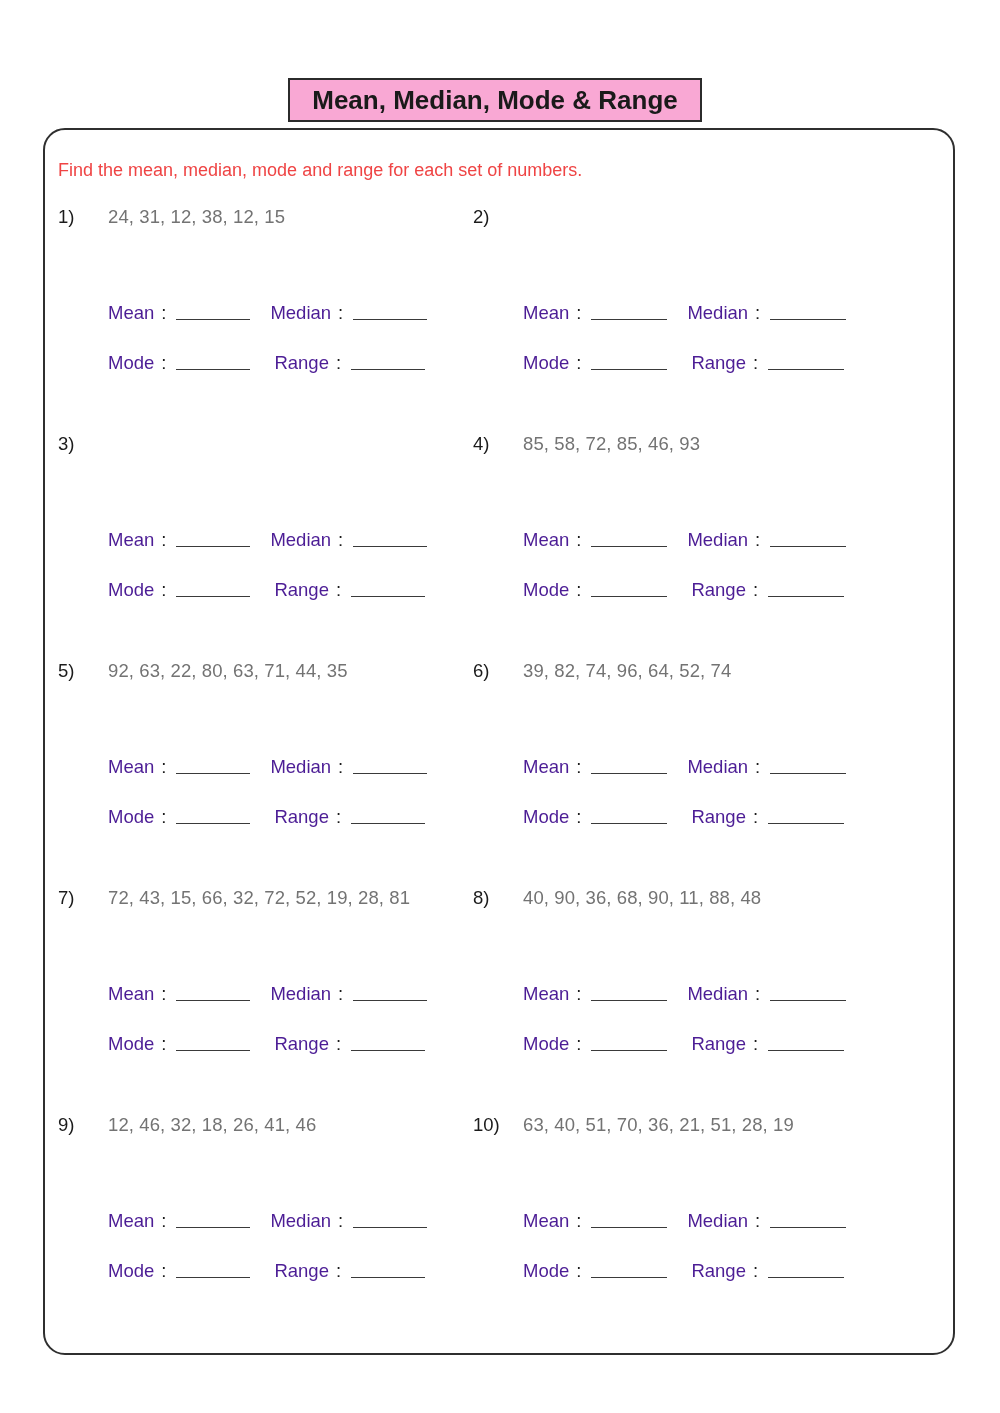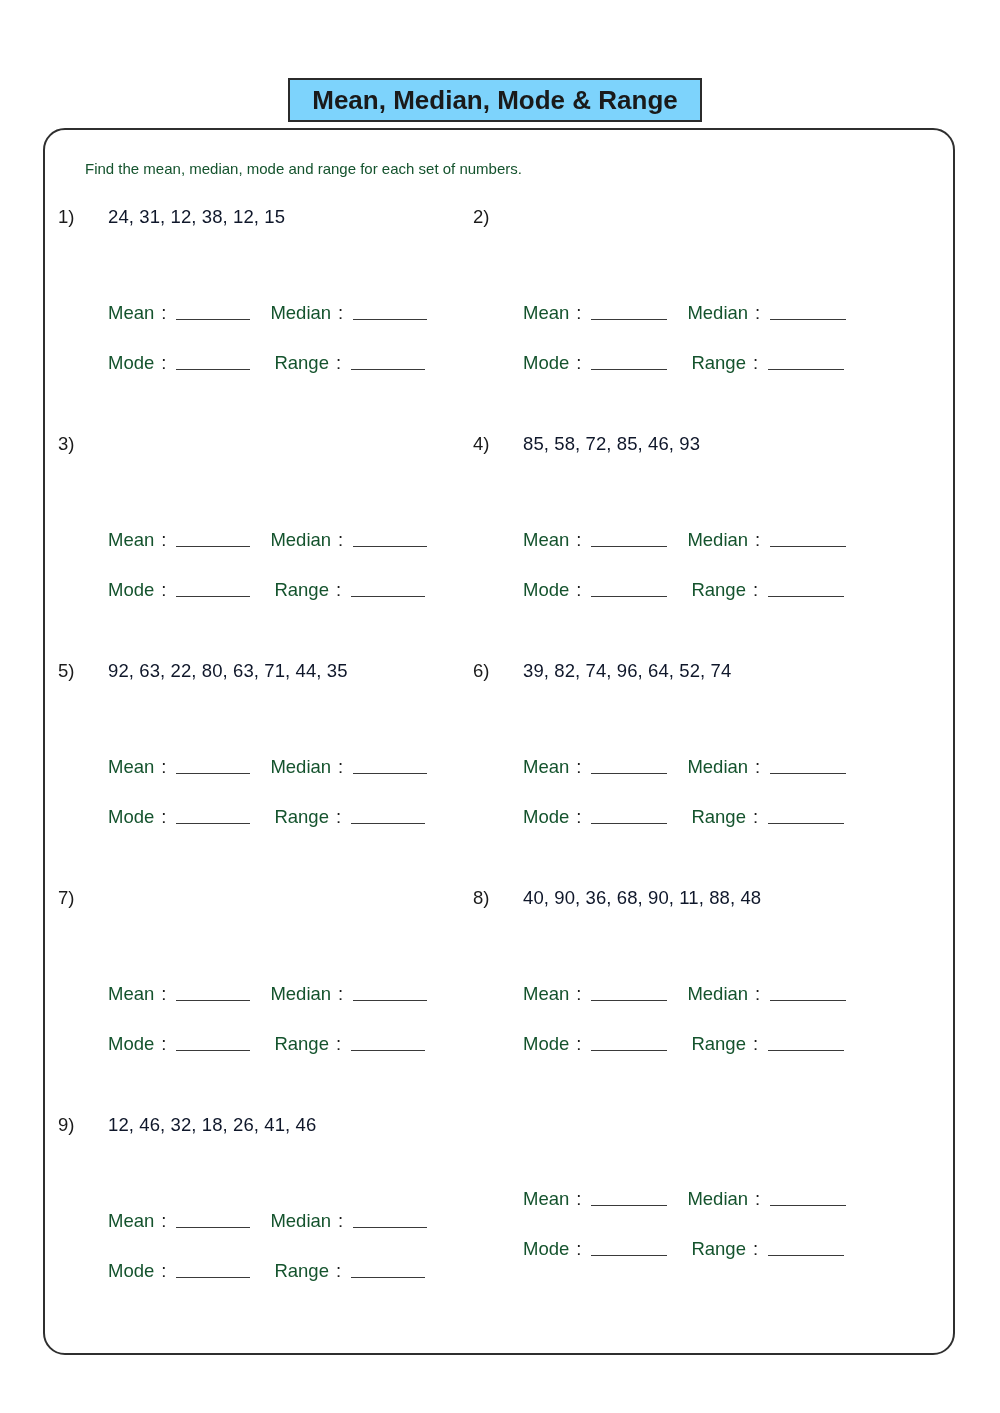--- a/index.html
+++ b/index.html
@@ -18,21 +18,21 @@
 
   
   .title-box {
     position: absolute;
     left: 288px;
     top: 78px;
     width: 414px;
     height: 44px;
     box-sizing: border-box;
     border: 2px solid #2b2b2b;
-    background: #7dd3fc;
+    background: #f9a8d4;
     z-index: 5;
     display: flex;
     align-items: center;
     justify-content: center;
   }
   .title-text {
     font-size: 26px;
     font-weight: bold;
     letter-spacing: 0px;
     color: #1a1a1a;
@@ -51,25 +51,24 @@
     border-radius: 22px;
     background: transparent;
     z-index: 1;
   }
 
   
   .instruction {
     position: absolute;
     left: 58px;
     top: 160px;
-    font-size: 15px;
-    color: #14532d;
+    font-size: 18px;
+    color: #ef4444;
     z-index: 3;
     white-space: nowrap;
-    margin-left: 27px;
   }
 
   
   .problems {
     position: absolute;
     left: 0;
     top: 206px;
     width: 1000px;
     z-index: 3;
   }
@@ -91,41 +90,41 @@
     white-space: nowrap;
   }
   .qnum {
     width: 50px;
     flex: 0 0 50px;
     font-size: 18.5px;
     color: #1b1b1b;
   }
   .qnums {
     font-size: 18.5px;
-    color: #0f172a;
+    color: #737373;
     letter-spacing: 0.1px;
   }
 
   .answers {
     margin-top: 46px;
     padding-left: 50px;
   }
   .arow {
     display: flex;
     align-items: flex-end;
     height: 50px;
     white-space: nowrap;
   }
   .afield {
     display: flex;
     align-items: flex-end;
   }
   .alabel {
     font-size: 18.5px;
-    color: #14532d;
+    color: #4c1d95;
   }
   .acolon {
     font-size: 18.5px;
     color: #1b1b1b;
     padding-left: 7px;
     padding-right: 10px;
   }
   .ablank {
     display: inline-block;
     width: 74px;
@@ -386,20 +385,21 @@
         <span class="ablank"></span>
       </div>
           </div>
         </div>
       </div>
     </div>
     <div class="prow">
       <div class="pcell left">
         <div class="qhead">
           <span class="qnum">7)</span>
+          <span class="qnums">72, 43, 15, 66, 32, 72, 52, 19, 28, 81</span>
         </div>
         <div class="answers">
           <div class="arow r1">
 
       <div class="afield">
         <span class="alabel">Mean</span>
         <span class="acolon">:</span>
         <span class="ablank"></span>
       </div>
             <span class="gap-a"></span>
@@ -499,20 +499,24 @@
 
       <div class="afield">
         <span class="alabel">Range</span>
         <span class="acolon">:</span>
         <span class="ablank"></span>
       </div>
           </div>
         </div>
       </div>
       <div class="pcell right">
+        <div class="qhead">
+          <span class="qnum">10)</span>
+          <span class="qnums">63, 40, 51, 70, 36, 21, 51, 28, 19</span>
+        </div>
         <div class="answers">
           <div class="arow r1">
 
       <div class="afield">
         <span class="alabel">Mean</span>
         <span class="acolon">:</span>
         <span class="ablank"></span>
       </div>
             <span class="gap-a"></span>
 

